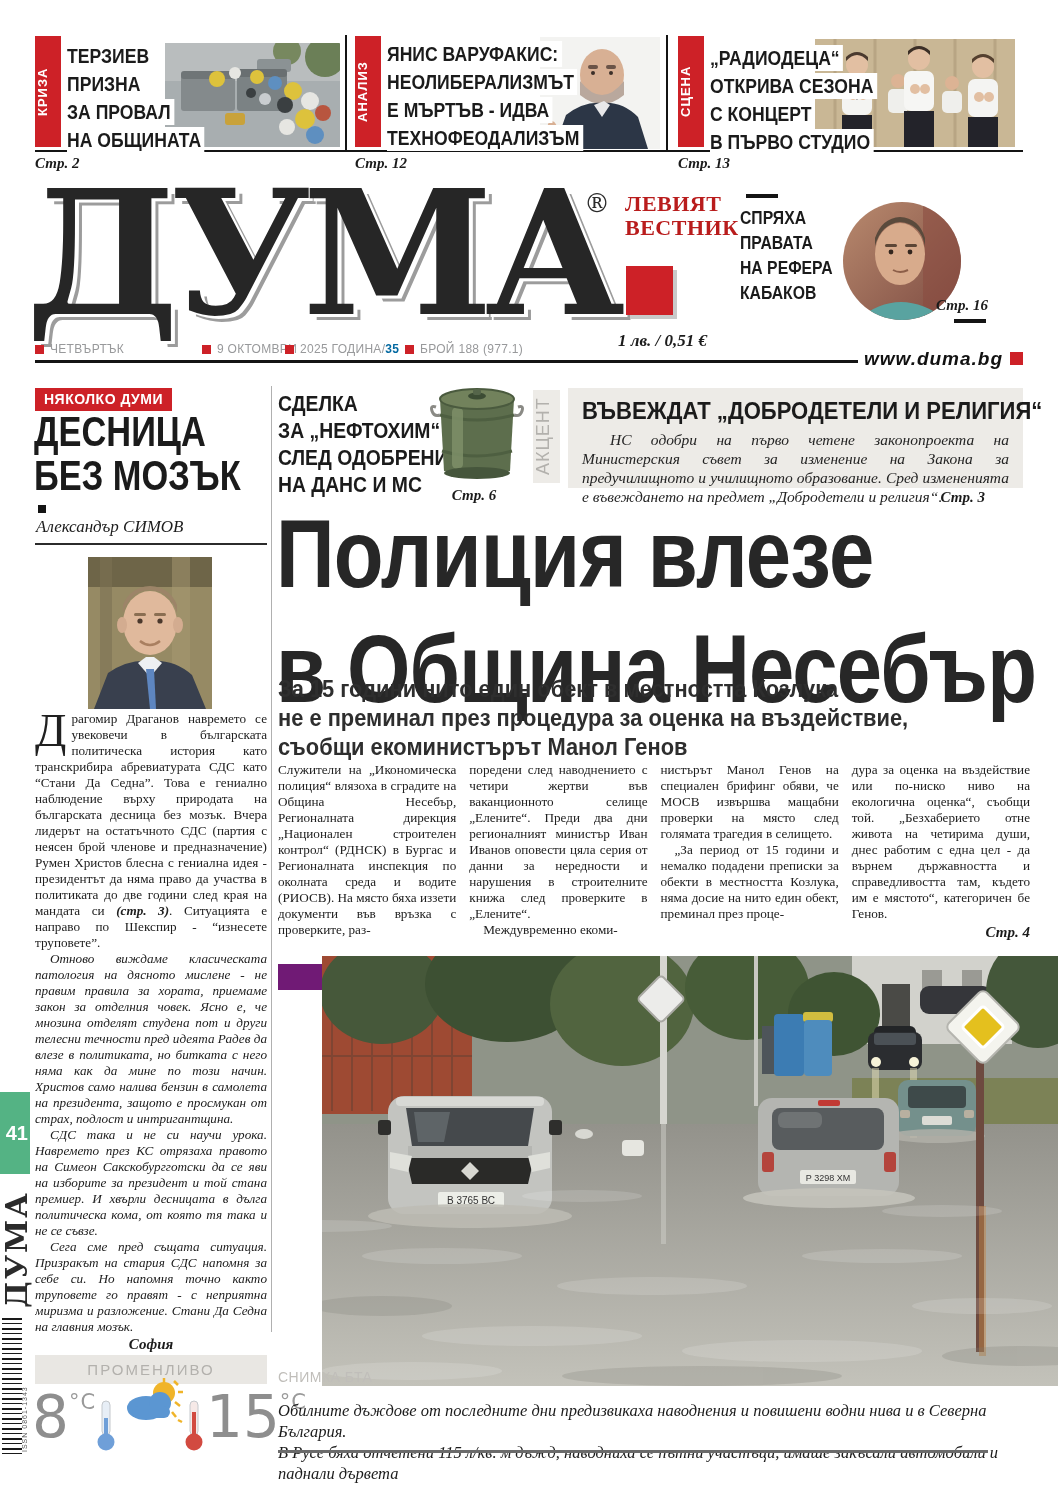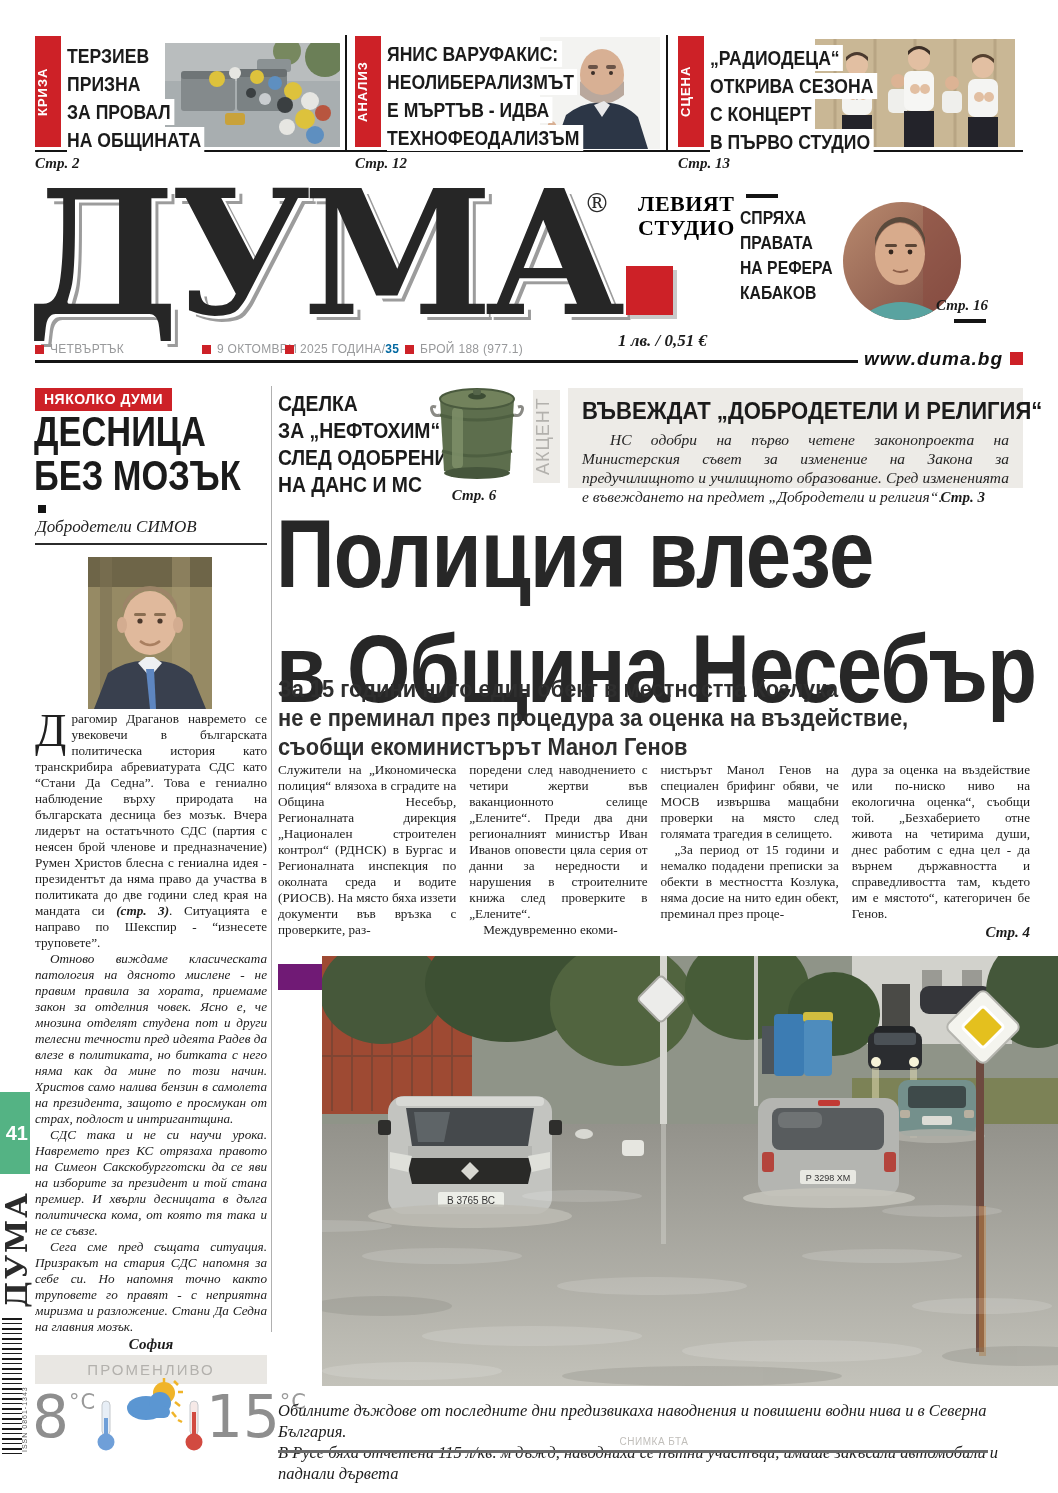--- a/index.html
+++ b/index.html
@@ -25,22 +25,22 @@
   .t-photo { position:absolute; z-index:1; overflow:hidden; }
   .vdiv { position:absolute; top:35px; width:2px; height:115px; background:#141414; }
   .t-hline { position:absolute; left:35px; top:150px; width:988px; height:2px; background:#141414; }
   .t-ref { position:absolute; top:155px; text-align:left; }
 
   
   .duma-title { position:absolute; left:26px; top:168px; font-family:"DejaVu Serif", serif; font-weight:bold;
                 font-size:172px; line-height:1; letter-spacing:-8px; color:#262626;
                 text-shadow:4px 3px 0 #ffffff, 7px 6px 0 #9c9c9c; }
   .duma-reg { position:absolute; left:584px; top:188px; font-family:"DejaVu Serif"; font-size:26px; color:#2b2b2b; }
-  .tagline { position:absolute; left:638px; top:192px; font-family:"Liberation Serif"; font-weight:bold;
-             font-size:22px; line-height:24px; letter-spacing:.5px; color:#000000; }
+  .tagline { position:absolute; left:625px; top:192px; font-family:"Liberation Serif"; font-weight:bold;
+             font-size:22px; line-height:24px; letter-spacing:.5px; color:#b91c1c; }
   .m-redsq { position:absolute; left:626px; top:266px; width:47px; height:49px; background:#cd2127;
              box-shadow:4px 4px 0 #c9c9c9; }
   .price { position:absolute; left:618px; top:331px; font-weight:bold; font-style:italic; font-size:17px; }
 
   .sport-dash1 { position:absolute; left:746px; top:194px; width:32px; height:4px; background:#141414; }
   .sport-head { position:absolute; left:740px; top:206px; line-height:24px; }
   .sport-head .cline { font-size:17.5px; transform:scaleX(.9); }
   .sport-photo { position:absolute; left:843px; top:202px; width:118px; height:118px; border-radius:50%;
                  overflow:hidden; }
   .sport-ref { position:absolute; left:910px; top:297px; width:78px; text-align:right; }
@@ -118,22 +118,22 @@
           font-size:13.2px; line-height:16px; text-align:justify; color:#202020; }
   .cols .c { flex:1; }
   .cols p + p { text-indent:14px; }
   .art-ref { text-align:right; margin-top:2px; }
 
   
   .kadar { position:absolute; left:278px; top:924px; width:752px; height:26px; background:#701a75; color:#fff;
            font-family:"Liberation Sans",sans-serif; font-weight:bold; font-size:15px; letter-spacing:1px;
            text-align:center; line-height:26px;margin-top:40px; }
   .flood { position:absolute; left:278px; top:956px; width:752px; height:430px; overflow:hidden;margin-left:44px; }
-  .credit { position:absolute; left:278px; top:1436px; width:752px; text-align:center;
-            font-family:"Liberation Sans",sans-serif; font-size:10px; color:#c0beba; letter-spacing:.5px; }
+  .credit { position:absolute; left:278px; top:1369px; width:752px; text-align:left;
+            font-family:"Liberation Sans",sans-serif; font-size:14px; color:#c0beba; letter-spacing:.5px; }
   .caption { position:absolute; left:278px; top:1400px; width:752px; font-style:italic; font-size:16.5px;
              line-height:21px; color:#1b1b1b; }
   .f-line { position:absolute; left:278px; top:1450px; width:710px; height:3px; background:#6b6b6b; }
 </style>
 </head>
 <body>
 
 <div class="page">
 
   <div class="teaser" style="left:35px;width:305px;">
@@ -261,21 +261,21 @@
   <div class="vdiv" style="left:666px;"></div>
   <div class="t-hline"></div>
   <div class="t-ref pageref" style="left:35px;width:303px;">Стр. 2</div>
   <div class="t-ref pageref" style="left:355px;width:305px;">Стр. 12</div>
   <div class="t-ref pageref" style="left:678px;width:310px;">Стр. 13</div>
 
   <div class="duma-title">ДУМА</div>
   <div class="duma-reg">®</div>
   <div class="tagline">
     <div>ЛЕВИЯТ</div>
-    <div>СТУДИО</div>
+    <div>ВЕСТНИК</div>
   </div>
   <div class="m-redsq"></div>
   <div class="price">1 лв. / 0,51 €</div>
 
   <div class="sport-dash1"></div>
   <div class="sport-head">
     <div><span class="cond cline">СПРЯХА</span></div>
     <div><span class="cond cline">ПРАВАТА</span></div>
     <div><span class="cond cline">НА РЕФЕРА</span></div>
     <div><span class="cond cline">КАБАКОВ</span></div>
@@ -309,21 +309,21 @@
   <div class="dateline" style="left:405px;"><i class="redsq"></i><span>БРОЙ 188 (977.1)</span></div>
   <div class="m-line"></div>
   <div class="website"><span>www.duma.bg</span><i class="sq"></i></div>
 
   <div class="kicker">НЯКОЛКО ДУМИ</div>
   <div class="op-title">
     <div><span class="cond cline">ДЕСНИЦА</span></div>
     <div><span class="cond cline">БЕЗ МОЗЪК</span></div>
   </div>
   <div class="op-bullet"></div>
-  <div class="op-author">Добродетели СИМОВ</div>
+  <div class="op-author">Александър СИМОВ</div>
   <div class="op-rule"></div>
   <div class="op-photo">
     <svg width="124" height="152" viewBox="0 0 124 152">
       <rect width="124" height="152" fill="#968a64"></rect>
       <rect x="0" y="0" width="124" height="30" fill="#6e6548"></rect>
       <rect x="84" y="0" width="18" height="152" fill="#a89a72" opacity=".5"></rect>
       <rect x="12" y="0" width="12" height="152" fill="#7c7254" opacity=".6"></rect>
       <ellipse cx="62" cy="66" rx="27" ry="32" fill="#e0b99c"></ellipse>
       <path d="M35,56 Q42,34 62,33 Q82,34 89,56 L89,48 Q82,30 62,29 Q42,30 35,48 Z" fill="#9c8468"></path>
       <ellipse cx="34" cy="68" rx="5" ry="8" fill="#d3ac90"></ellipse>

